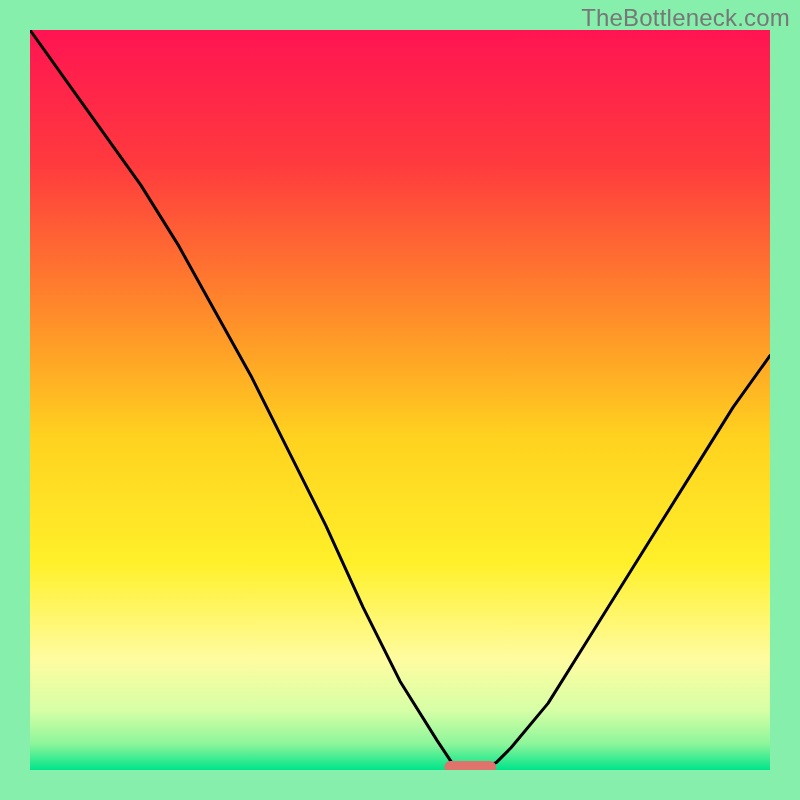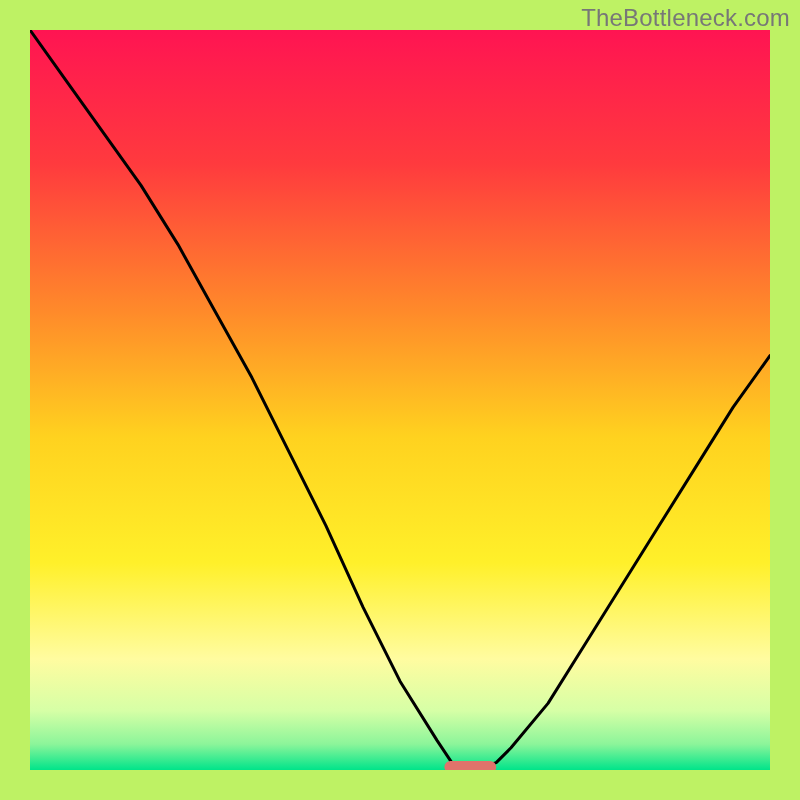--- a/index.html
+++ b/index.html
@@ -8,21 +8,21 @@
     width: 800px;
     height: 800px;
     background: #000;
     overflow: hidden;
     font-family: Arial, Helvetica, sans-serif;
   }
   .outer {
     position: relative;
     width: 800px;
     height: 800px;
-    background: #bef264;
+    background: #86efac;
   }
   .watermark {
     position: absolute;
     top: 4px;
     right: 10px;
     color: #777;
     font-size: 24px;
     font-weight: 500;
     letter-spacing: 0.2px;
     z-index: 5;

